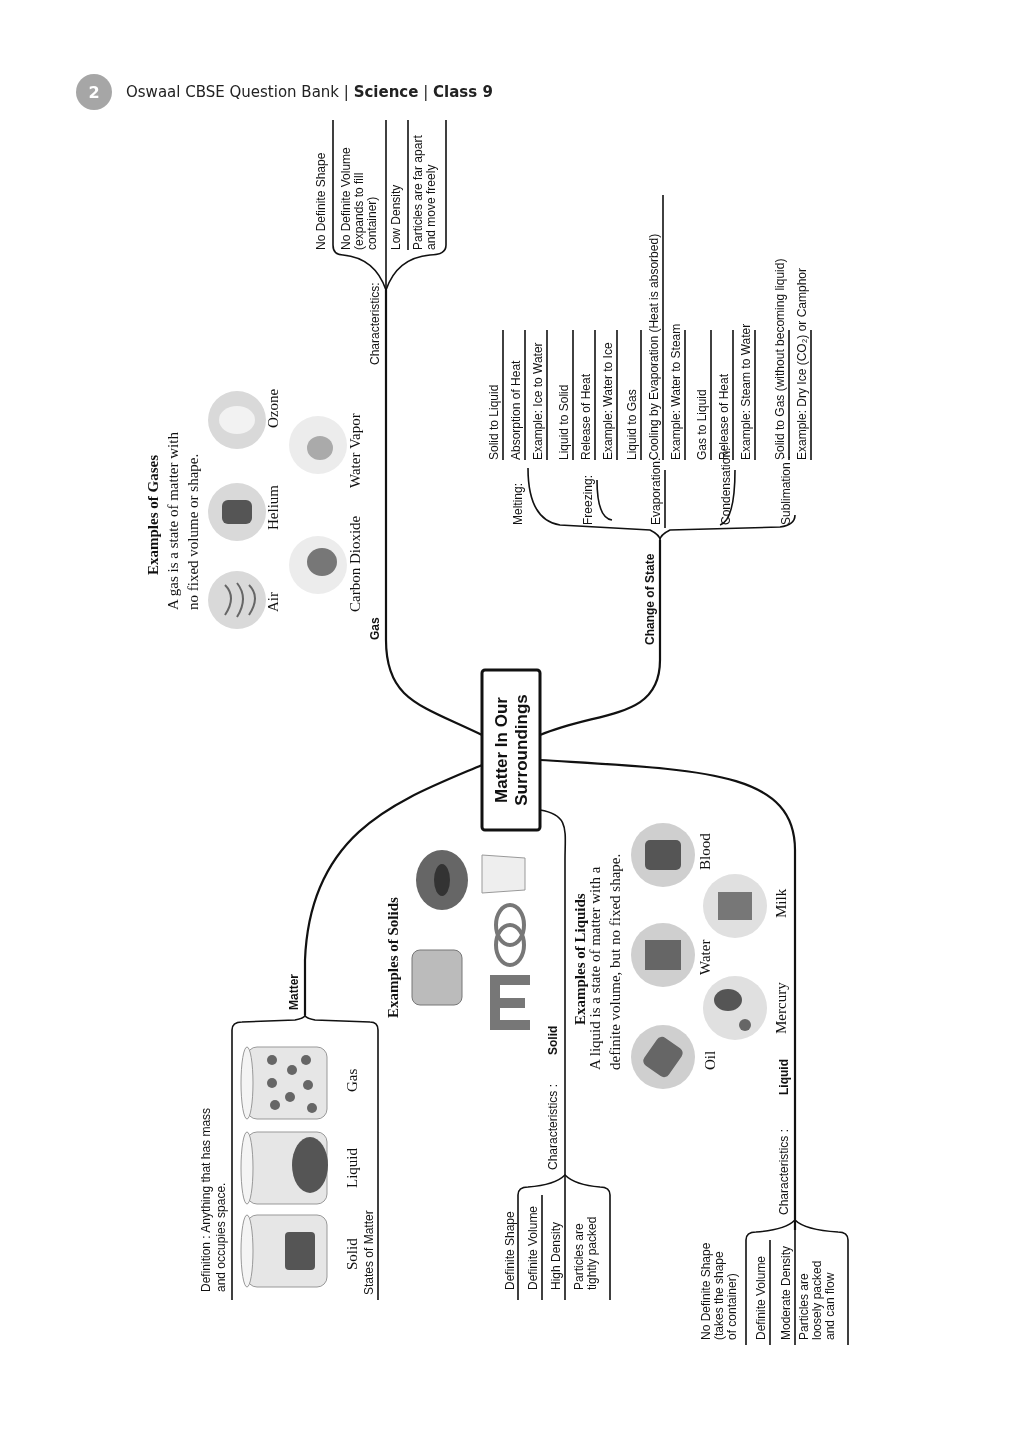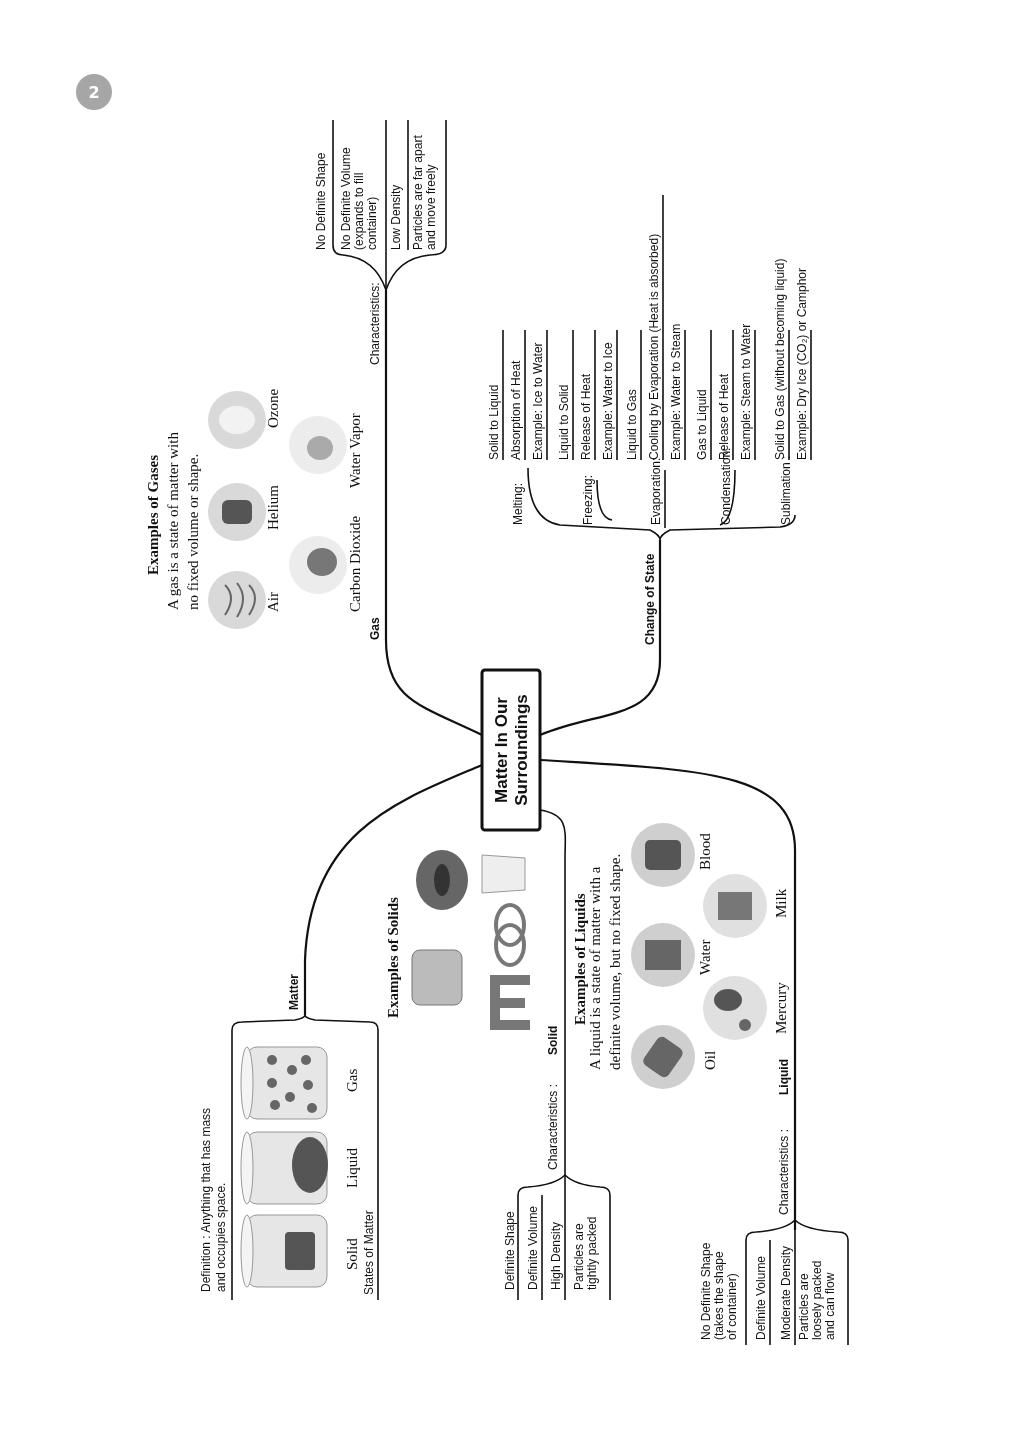--- a/index.html
+++ b/index.html
@@ -14,20 +14,27 @@
   .ser{font-family:"Liberation Serif",serif;font-size:15px;fill:#111;}
   .serb{font-family:"Liberation Serif",serif;font-size:15px;font-weight:bold;fill:#111;}
   .ln{stroke:#111;stroke-width:1.6;fill:none;}
   .lnb{stroke:#111;stroke-width:2.2;fill:none;}
 </style>
 </head>
 <body>
 
 <div class="header">
   <div class="pg">2</div>
+  <div class="htitle">
+    <span>Oswaal CBSE Question Bank</span>
+    <span>|</span>
+    <b>Science</b>
+    <span>|</span>
+    <b>Class 9</b>
+  </div>
 </div>
 
 <svg id="map" width="1024" height="1440" viewBox="0 0 1024 1440">
 
   <rect x="482" y="670" width="58" height="160" rx="3" fill="#fff" stroke="#111" stroke-width="3"></rect>
   <g transform="translate(511,750) rotate(-90)">
     <text class="tb" style="font-size:17px" text-anchor="middle" y="-4">Matter In Our</text>
     <text class="tb" style="font-size:17px" text-anchor="middle" y="16">Surroundings</text>
   </g>
 

